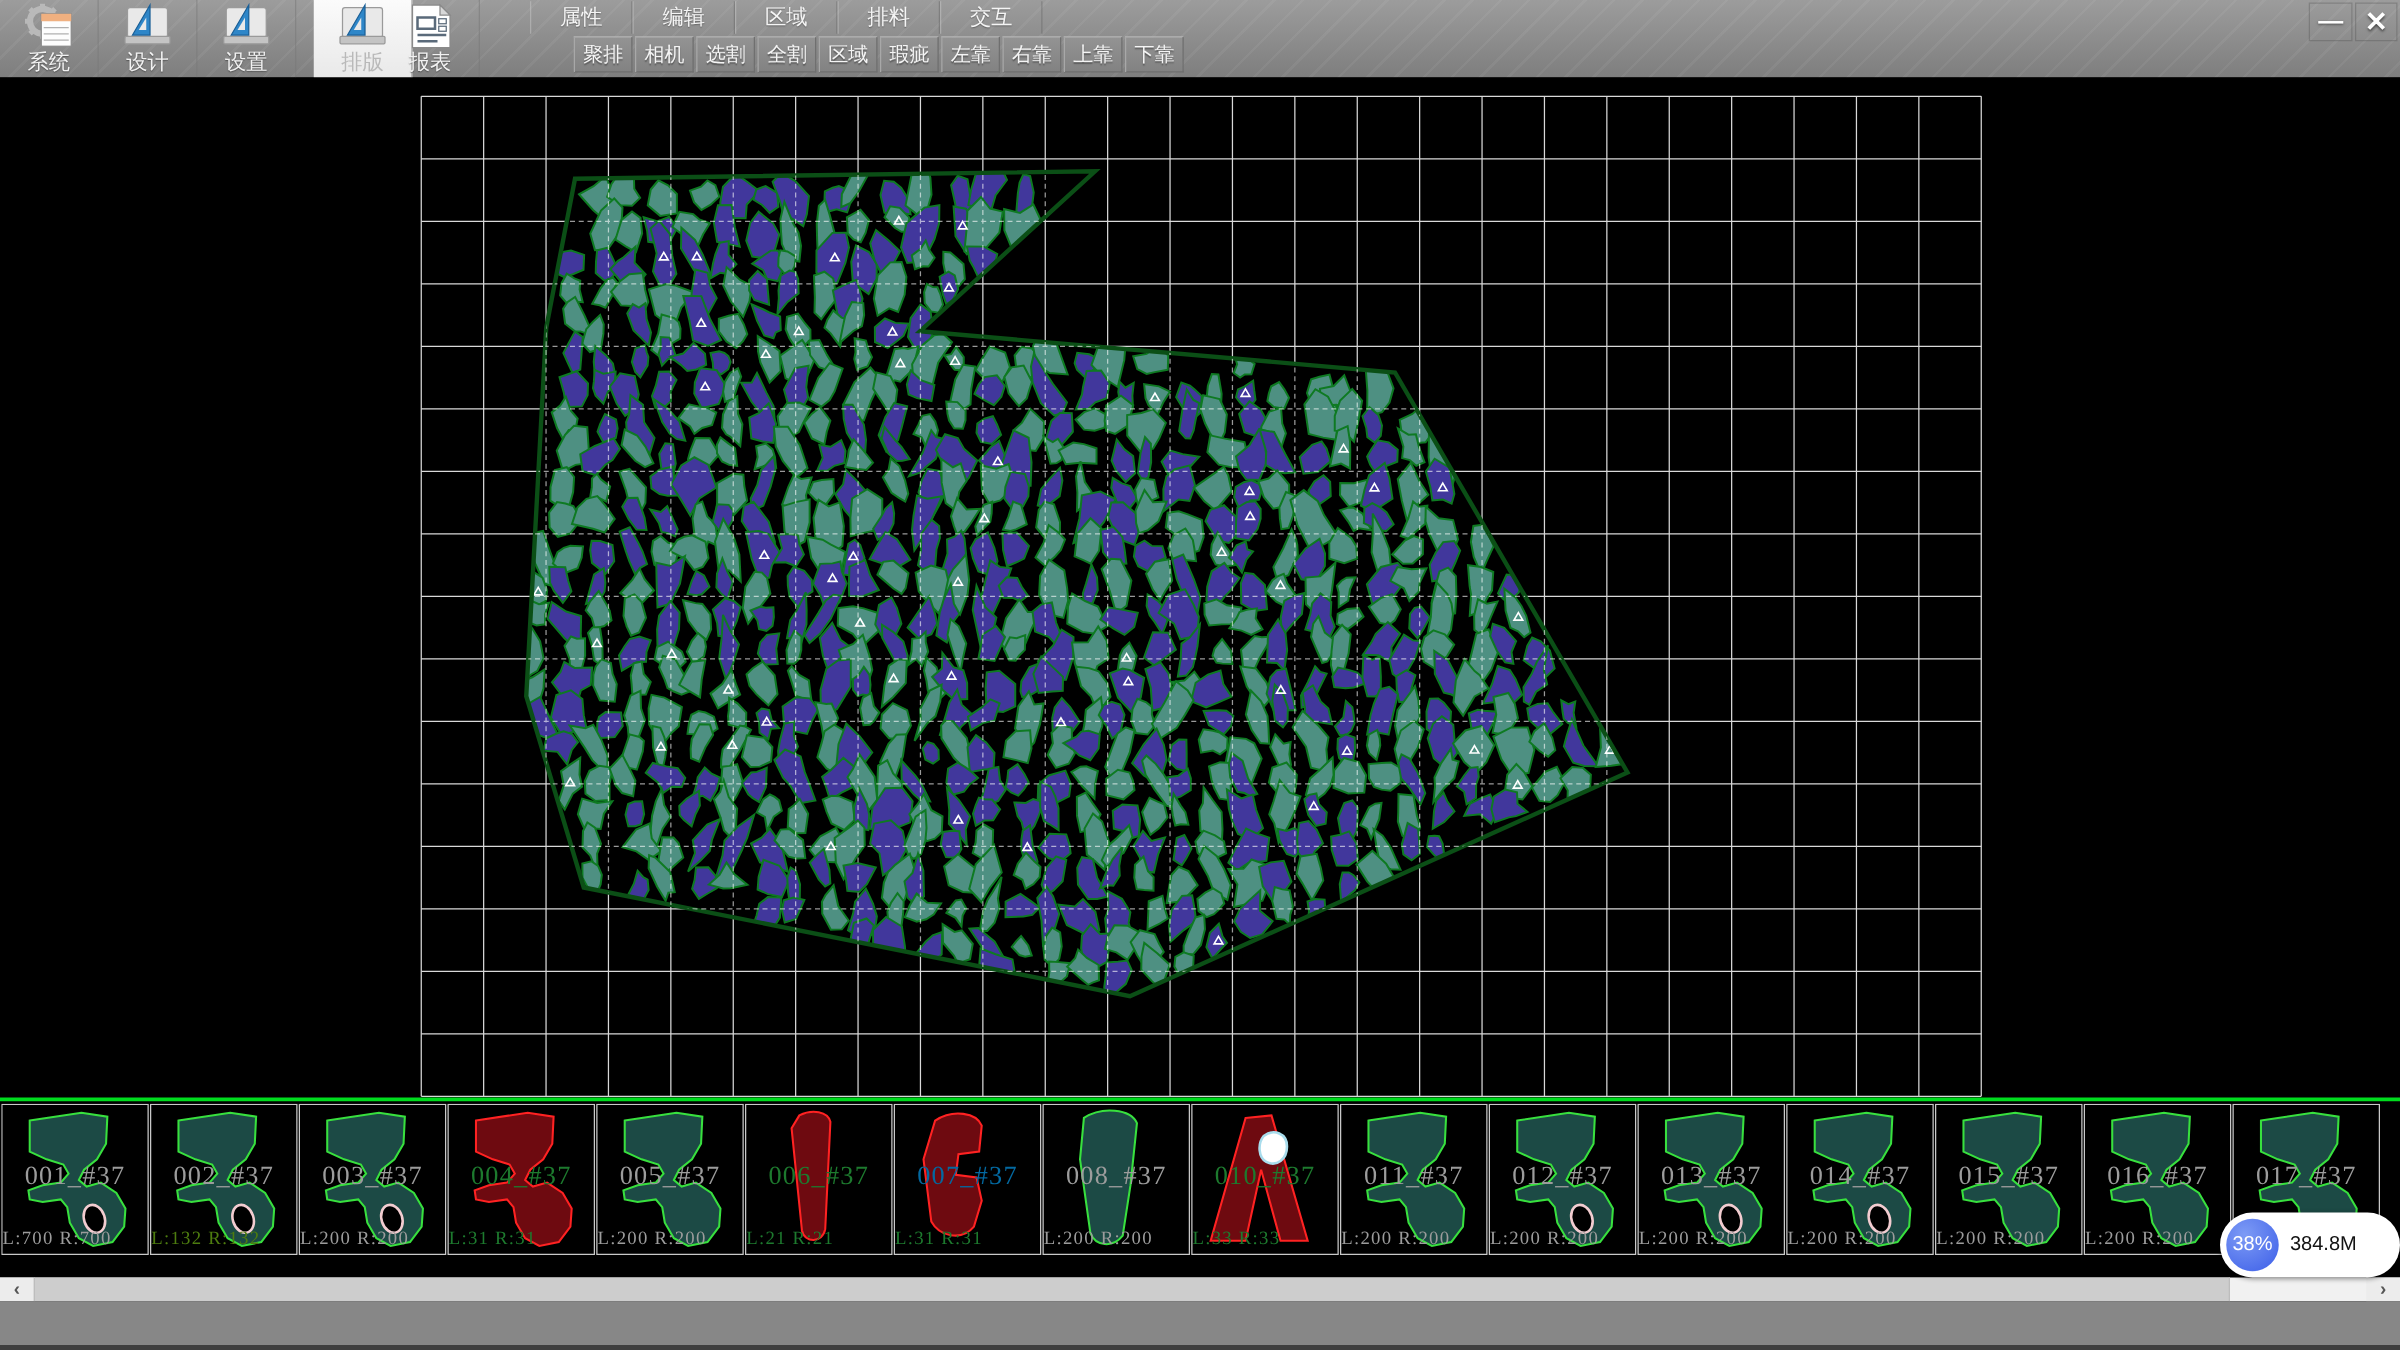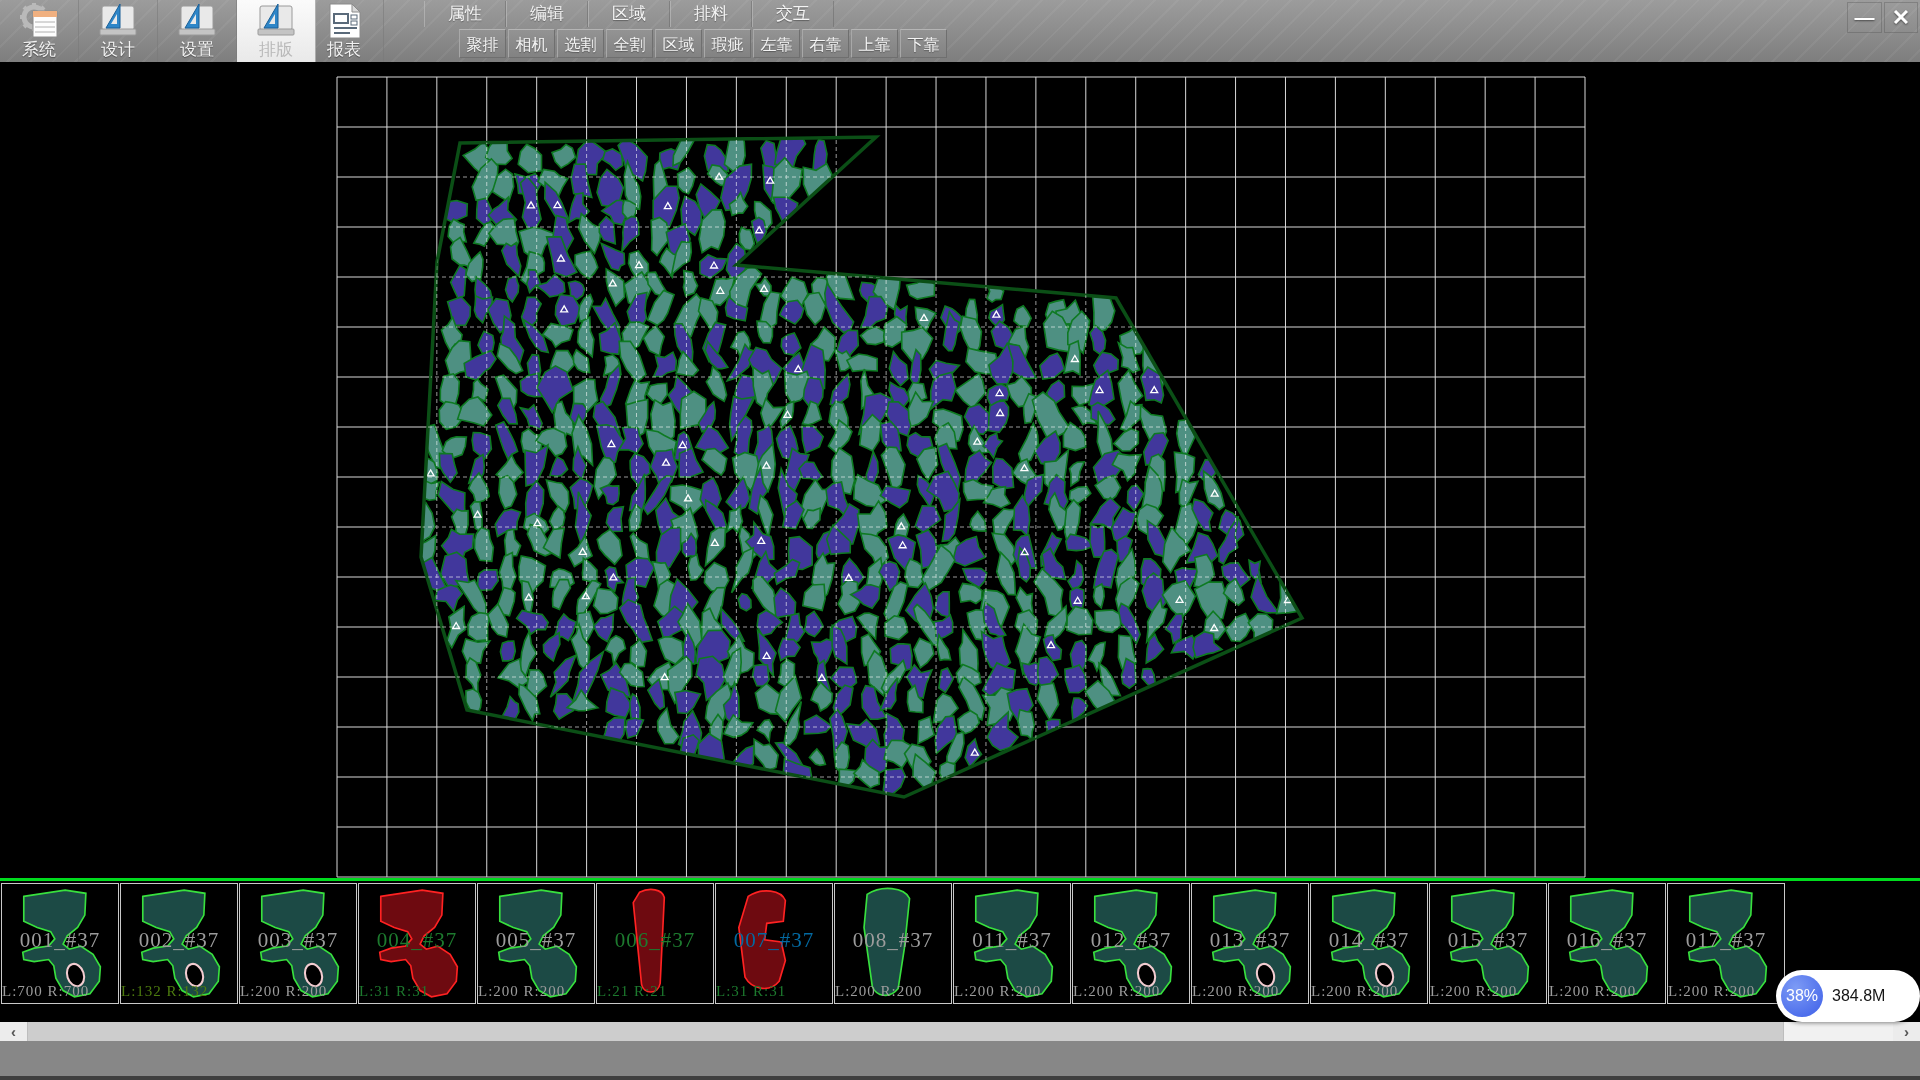--- a/index.html
+++ b/index.html
@@ -10,21 +10,21 @@
   #toolbar{
     position:absolute;left:0;top:0;width:1920px;height:62px;
     background:linear-gradient(#9c9c9c,#7e7e7e);
     background-image:repeating-linear-gradient(135deg, rgba(255,255,255,.05) 0 2px, rgba(0,0,0,0) 2px 16px),
                      linear-gradient(#9c9c9c,#7e7e7e);
   }
   .big-btn{position:absolute;top:0;height:62px;width:78px;display:flex;flex-direction:column;
     align-items:center;justify-content:flex-start;border-right:1px solid rgba(120,120,120,.55);cursor:default;}
   .big-btn .icon{width:44px;height:38px;margin-top:2px;}
   .big-btn .lbl{font-size:17px;color:#f2f2f2;text-shadow:0 1px 1px rgba(0,0,0,.4);line-height:20px;}
-  .big-btn.active{background:linear-gradient(#fbfbfb,#e9e9e9);}
+  .big-btn.active{background:linear-gradient(#fbfbfb,#e9e9e9);margin-left:14px;}
   .big-btn.active .lbl{color:#b9b9b9;text-shadow:none;}
 
   .menu-row{position:absolute;left:424px;top:1px;height:27px;display:flex;}
   .menu-item{width:80px;height:26px;line-height:26px;text-align:center;color:#f5f5f5;font-size:17px;
     text-shadow:0 1px 1px rgba(0,0,0,.35);border-left:1px solid rgba(200,200,200,.5);
     border-right:1px solid rgba(90,90,90,.4);}
   .tool-row{position:absolute;left:424px;top:29px;height:30px;display:flex;gap:2px;padding-left:35px;}
   .tool-btn{width:47px;height:29px;line-height:29px;text-align:center;color:#f5f5f5;font-size:16px;
     text-shadow:0 1px 1px rgba(0,0,0,.35);
     background:linear-gradient(#939393,#828282);
@@ -976,20 +976,28 @@
       </div>
       <div class="cell">
         <svg width="116" height="119" viewBox="0 0 110 115">
           <path d="M30,10 C44,1 66,3 71,14 L66,62 L60,101 C52,111 39,109 35,99 L27,42 Z" fill="#1c4a45" stroke="#38e03e" stroke-width="1.6"></path>
         </svg>
         <div class="cid" style="color:#9c9c9c">008_#37</div>
         <div class="clr" style="color:#9c9c9c">L:200 R:200</div>
       </div>
       <div class="cell">
         <svg width="116" height="119" viewBox="0 0 110 115">
+          <path d="M40,10 L60,8 L88,105 L67,105 L52,50 L40,105 L13,105 Z" fill="#6e0a10" stroke="#ff2222" stroke-width="1.6"></path>
+          <path d="M54,24 C62,18 72,22 72,32 C72,42 64,48 56,44 C50,41 49,30 54,24 Z" fill="#ffffff" stroke="#a8dcec" stroke-width="2"></path>
+        </svg>
+        <div class="cid" style="color:#1d7a2e">010_#37</div>
+        <div class="clr" style="color:#1d7a2e">L:33 R:33</div>
+      </div>
+      <div class="cell">
+        <svg width="116" height="119" viewBox="0 0 110 115">
           <path d="M20,12 L60,6 L80,9 L79,30 L72,42 L62,50 L58,58 L64,63 L75,60 L87,68 L94,80 L93,94 L84,106 L69,109 L58,103 L51,91 L49,79 L44,73 L30,75 L20,73 L19,66 L30,62 L44,60 L50,53 L46,46 L33,42 L20,36 Z" fill="#1c4a45" stroke="#38e03e" stroke-width="1.6"></path>
         </svg>
         <div class="cid" style="color:#9c9c9c">011_#37</div>
         <div class="clr" style="color:#9c9c9c">L:200 R:200</div>
       </div>
       <div class="cell">
         <svg width="116" height="119" viewBox="0 0 110 115">
           <path d="M20,12 L60,6 L80,9 L79,30 L72,42 L62,50 L58,58 L64,63 L75,60 L87,68 L94,80 L93,94 L84,106 L69,109 L58,103 L51,91 L49,79 L44,73 L30,75 L20,73 L19,66 L30,62 L44,60 L50,53 L46,46 L33,42 L20,36 Z" fill="#1c4a45" stroke="#38e03e" stroke-width="1.6"></path>
           <ellipse cx="70" cy="88" rx="8" ry="11" transform="rotate(-18 70 88)" fill="#000000" stroke="#f2ccd0" stroke-width="2"></ellipse>
         </svg>

